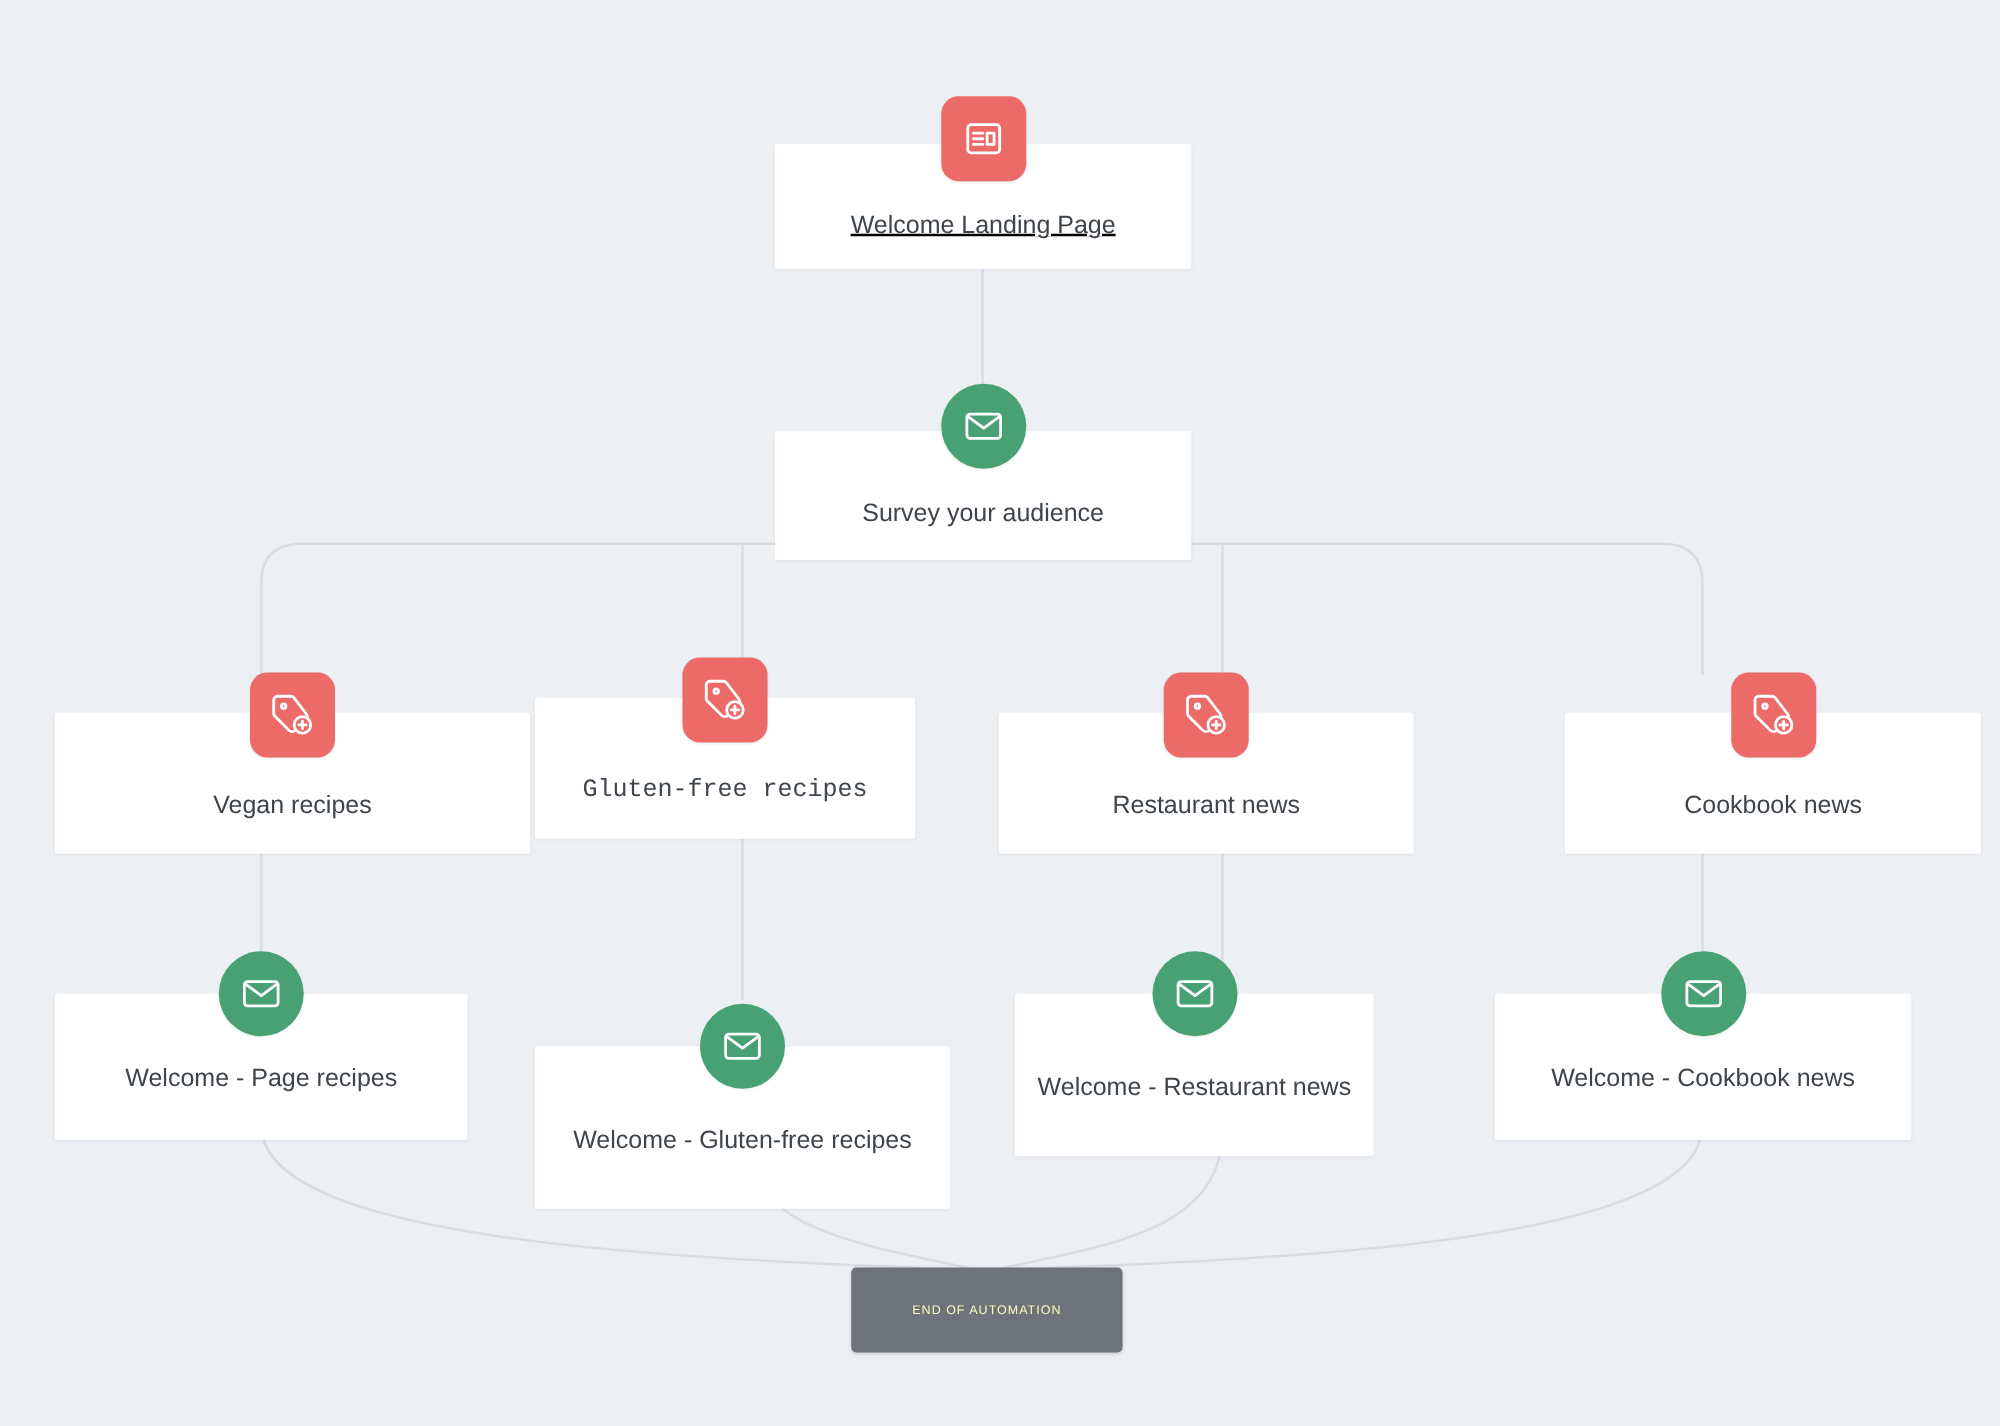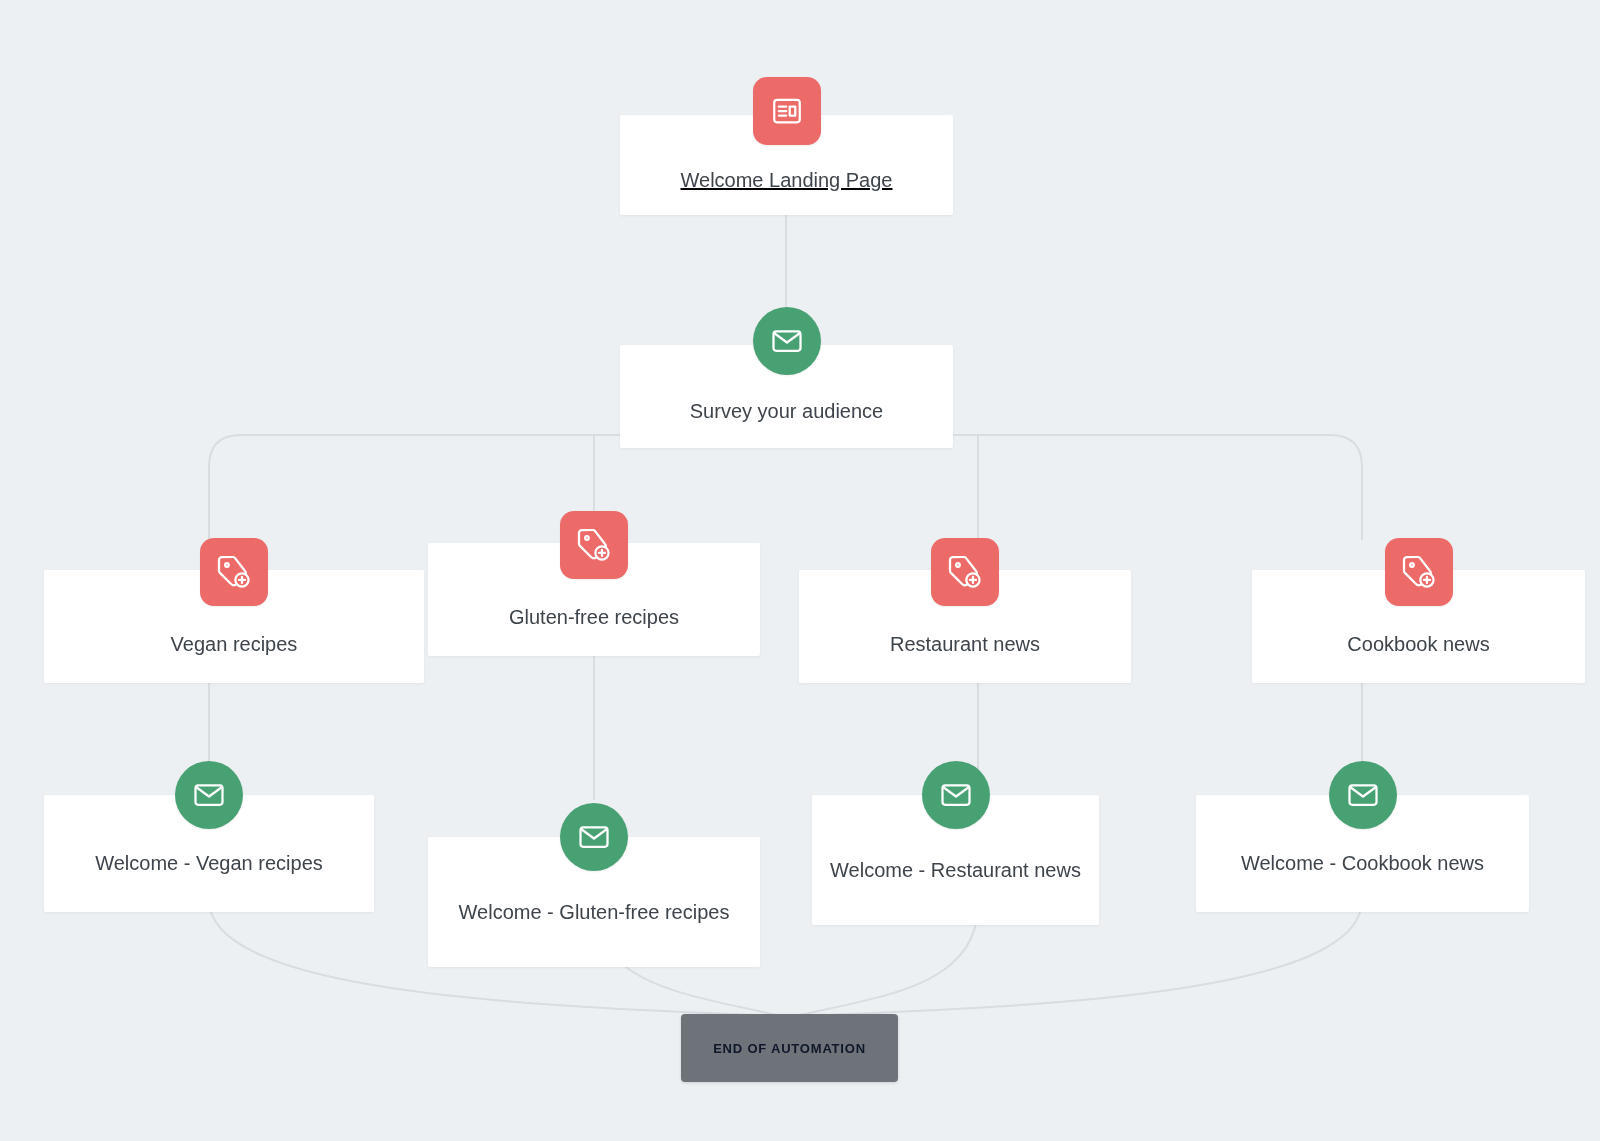--- a/index.html
+++ b/index.html
@@ -67,24 +67,24 @@
     width: 217px; height: 68px;
     background: #6d7378;
     border-radius: 4px;
     display: flex;
     align-items: center;
     justify-content: center;
     cursor: pointer;
     box-shadow: 0 1px 3px rgba(30,40,50,0.15);
   }
   .end-node .end-label {
-    font-size: 13px;
-    font-weight: bold;
+    font-size: 10px;
+    font-weight: normal;
     letter-spacing: 0.8px;
-    color: #0f172a;
+    color: #fef9c3;
     text-transform: uppercase;
   }
 </style>
 </head>
 <body>
 
 <div class="canvas">
 
   <svg class="wires" aria-hidden="true">
     <path d="M786,180 V350"></path>
@@ -130,21 +130,21 @@
         <path d="M12.6 2.6 A2 2 0 0 0 11.2 2 H4 A2 2 0 0 0 2 4 v7.2 a2 2 0 0 0 .6 1.4 l7.6 7.6 a2.4 2.4 0 0 0 3.4 0 l5.6-5.6 a2.4 2.4 0 0 0 0-3.4 z"></path>
         <circle cx="7.3" cy="7.3" r="1.2"></circle>
         <circle cx="17.3" cy="17.3" r="4.4" fill="#ec6b68"></circle>
         <line x1="17.3" y1="15.3" x2="17.3" y2="19.3"></line>
         <line x1="15.3" y1="17.3" x2="19.3" y2="17.3"></line>
       </svg>
     </div>
     <div class="label">Vegan recipes</div>
   </div>
 
-  <div class="node n-tag" style="left:428px; top:543px; width:332px; height:113px;">
+  <div class="node n-tag" style="left:428px; top:558px; width:304px; height:113px;font-family:Liberation Mono, monospace;">
     <div class="badge square" style="top:-32px;">
       <svg width="36" height="36" viewBox="0 0 24 24" fill="none" stroke="#ffffff" stroke-width="1.5" stroke-linecap="round" stroke-linejoin="round">
         <path d="M12.6 2.6 A2 2 0 0 0 11.2 2 H4 A2 2 0 0 0 2 4 v7.2 a2 2 0 0 0 .6 1.4 l7.6 7.6 a2.4 2.4 0 0 0 3.4 0 l5.6-5.6 a2.4 2.4 0 0 0 0-3.4 z"></path>
         <circle cx="7.3" cy="7.3" r="1.2"></circle>
         <circle cx="17.3" cy="17.3" r="4.4" fill="#ec6b68"></circle>
         <line x1="17.3" y1="15.3" x2="17.3" y2="19.3"></line>
         <line x1="15.3" y1="17.3" x2="19.3" y2="17.3"></line>
       </svg>
     </div>
     <div class="label">Gluten-free recipes</div>
@@ -176,21 +176,21 @@
     <div class="label">Cookbook news</div>
   </div>
 
   <div class="node n-email" style="left:44px; top:795px; width:330px; min-height:117px;">
     <div class="badge circle" style="top:-34px;">
       <svg width="36" height="36" viewBox="0 0 24 24" fill="none" stroke="#ffffff" stroke-width="1.5" stroke-linecap="round" stroke-linejoin="round">
         <rect x="3" y="5.5" width="18" height="13" rx="1.8"></rect>
         <path d="M3.8 7 L12 13 L20.2 7"></path>
       </svg>
     </div>
-    <div class="label">Welcome - Vegan recipes</div>
+    <div class="label">Welcome - Page recipes</div>
   </div>
 
   <div class="node n-email" style="left:428px; top:837px; width:332px; min-height:130px;">
     <div class="badge circle" style="top:-34px;">
       <svg width="36" height="36" viewBox="0 0 24 24" fill="none" stroke="#ffffff" stroke-width="1.5" stroke-linecap="round" stroke-linejoin="round">
         <rect x="3" y="5.5" width="18" height="13" rx="1.8"></rect>
         <path d="M3.8 7 L12 13 L20.2 7"></path>
       </svg>
     </div>
     <div class="label">Welcome - Gluten-free recipes</div>

